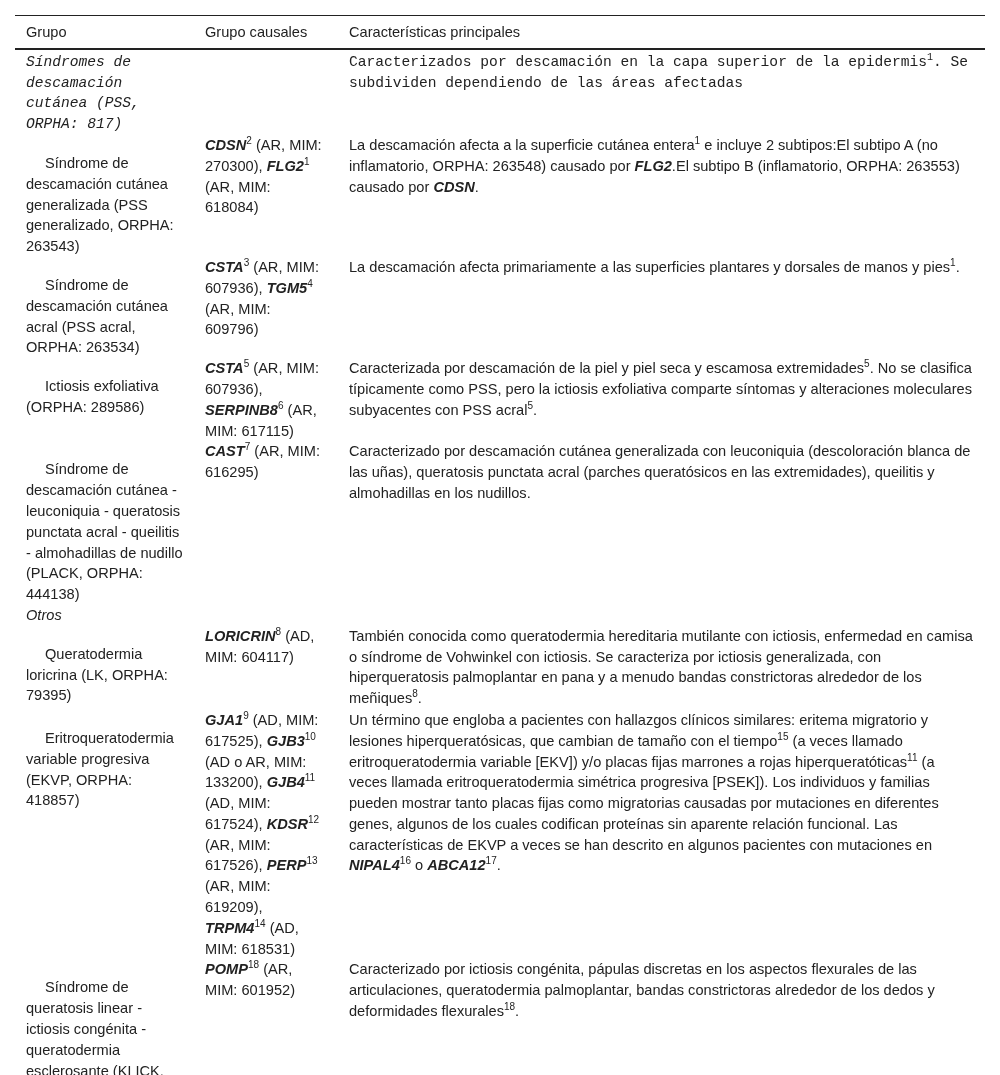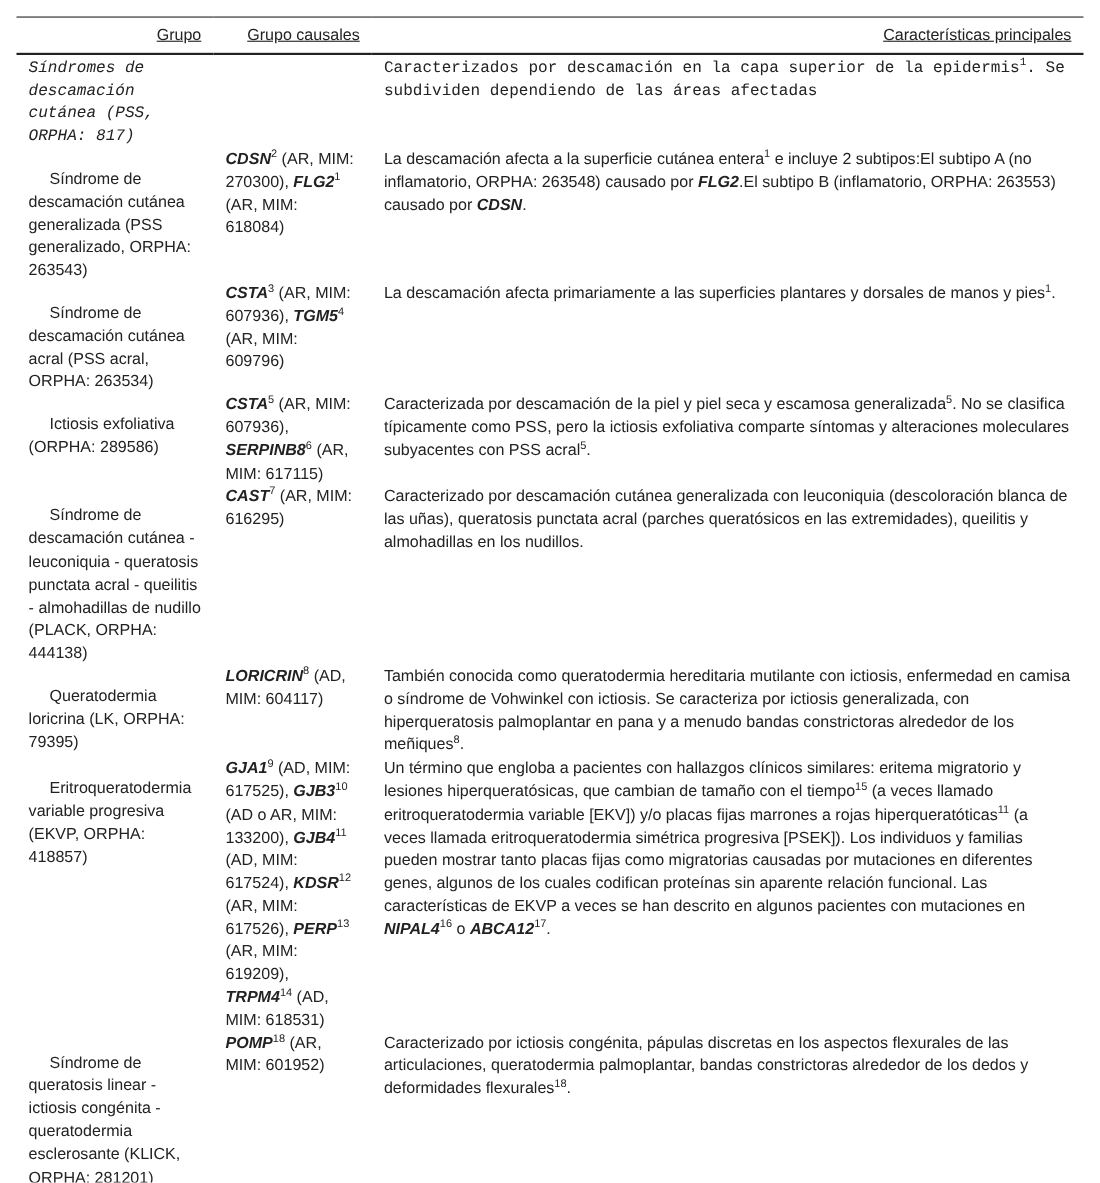--- a/index.html
+++ b/index.html
@@ -1,20 +1,20 @@
 <!DOCTYPE html>
 <html><head>
 <meta charset="utf-8">
 <style>
   html, body { margin: 0; padding: 0; background: #ffffff; }
   body { width: 1000px; height: 1075px; position: relative; font-family: "Liberation Sans", sans-serif; color: #222; }
   .tbl { position: absolute; left: 15px; top: 15px; width: 970px; border-collapse: collapse; font-size: 14.6px; line-height: 20.8px; }
   .tbl thead tr { border-top: 1px solid #222; border-bottom: 2px solid #222; }
   .tbl tbody { border-bottom: 1px solid #222; }
-  .tbl th { font-weight: normal; text-align: right; padding: 6px 11px 5px 11px; vertical-align: top; text-decoration: underline; }
+  .tbl th { font-weight: normal; text-align: left; padding: 6px 11px 5px 11px; vertical-align: top; }
   .tbl td { padding: 0 11px 0 11px; vertical-align: top; }
   .tbl tbody tr:first-child td { padding-top: 2px; font-family: Liberation Mono, monospace; }
   .tbl tbody tr:last-child td { padding-bottom: 16px; }
   .c1 { width: 179px; }
   .c2 { width: 144px; }
   .c3 { width: auto; }
   .grp { font-style: italic; }
   .sub { text-indent: 19px; margin-top: 18px; }
   i { font-style: italic; font-weight: bold; }
   sup { font-size: 10px; line-height: 0; vertical-align: 6px; }
@@ -54,28 +54,33 @@
           <div class="sub">Síndrome de descamación cutánea acral (PSS acral, ORPHA: 263534)</div>
         </td>
       <td><i>CSTA</i><sup>3</sup><span> (AR, MIM: 607936), </span><i>TGM5</i><sup>4</sup><span> (AR, MIM: 609796)</span></td>
       <td class="desc"><span>La descamación afecta primariamente a las superficies plantares y dorsales de manos y pies</span><sup>1</sup><span>.</span></td>
     </tr>
     <tr>
       <td>
           <div class="sub">Ictiosis exfoliativa (ORPHA: 289586)</div>
         </td>
       <td><i>CSTA</i><sup>5</sup><span> (AR, MIM: 607936), </span><i>SERPINB8</i><sup>6</sup><span> (AR, MIM: 617115)</span></td>
-      <td class="desc"><span>Caracterizada por descamación de la piel y piel seca y escamosa generalizada</span><sup>5</sup><span>. No se clasifica típicamente como PSS, pero la ictiosis exfoliativa comparte síntomas y alteraciones moleculares subyacentes con PSS acral</span><sup>5</sup><span>.</span></td>
+      <td class="desc"><span>Caracterizada por descamación de la piel y piel seca y escamosa extremidades</span><sup>5</sup><span>. No se clasifica típicamente como PSS, pero la ictiosis exfoliativa comparte síntomas y alteraciones moleculares subyacentes con PSS acral</span><sup>5</sup><span>.</span></td>
     </tr>
     <tr>
       <td>
           <div class="sub">Síndrome de descamación cutánea - leuconiquia - queratosis punctata acral - queilitis - almohadillas de nudillo (PLACK, ORPHA: 444138)</div>
         </td>
       <td><i>CAST</i><sup>7</sup><span> (AR, MIM: 616295)</span></td>
       <td class="desc"><span>Caracterizado por descamación cutánea generalizada con leuconiquia (descoloración blanca de las uñas), queratosis punctata acral (parches queratósicos en las extremidades), queilitis y almohadillas en los nudillos.</span></td>
+    </tr>
+    <tr>
+      <td class="grp">Otros</td>
+      <td></td>
+      <td class="desc"></td>
     </tr>
     <tr>
       <td>
           <div class="sub">Queratodermia loricrina (LK, ORPHA: 79395)</div>
         </td>
       <td><i>LORICRIN</i><sup>8</sup><span> (AD, MIM: 604117)</span></td>
       <td class="desc"><span>También conocida como queratodermia hereditaria mutilante con ictiosis, enfermedad en camisa o síndrome de Vohwinkel con ictiosis. Se caracteriza por ictiosis generalizada, con hiperqueratosis palmoplantar en pana y a menudo bandas constrictoras alrededor de los meñiques</span><sup>8</sup><span>.</span></td>
     </tr>
     <tr>
       <td>

